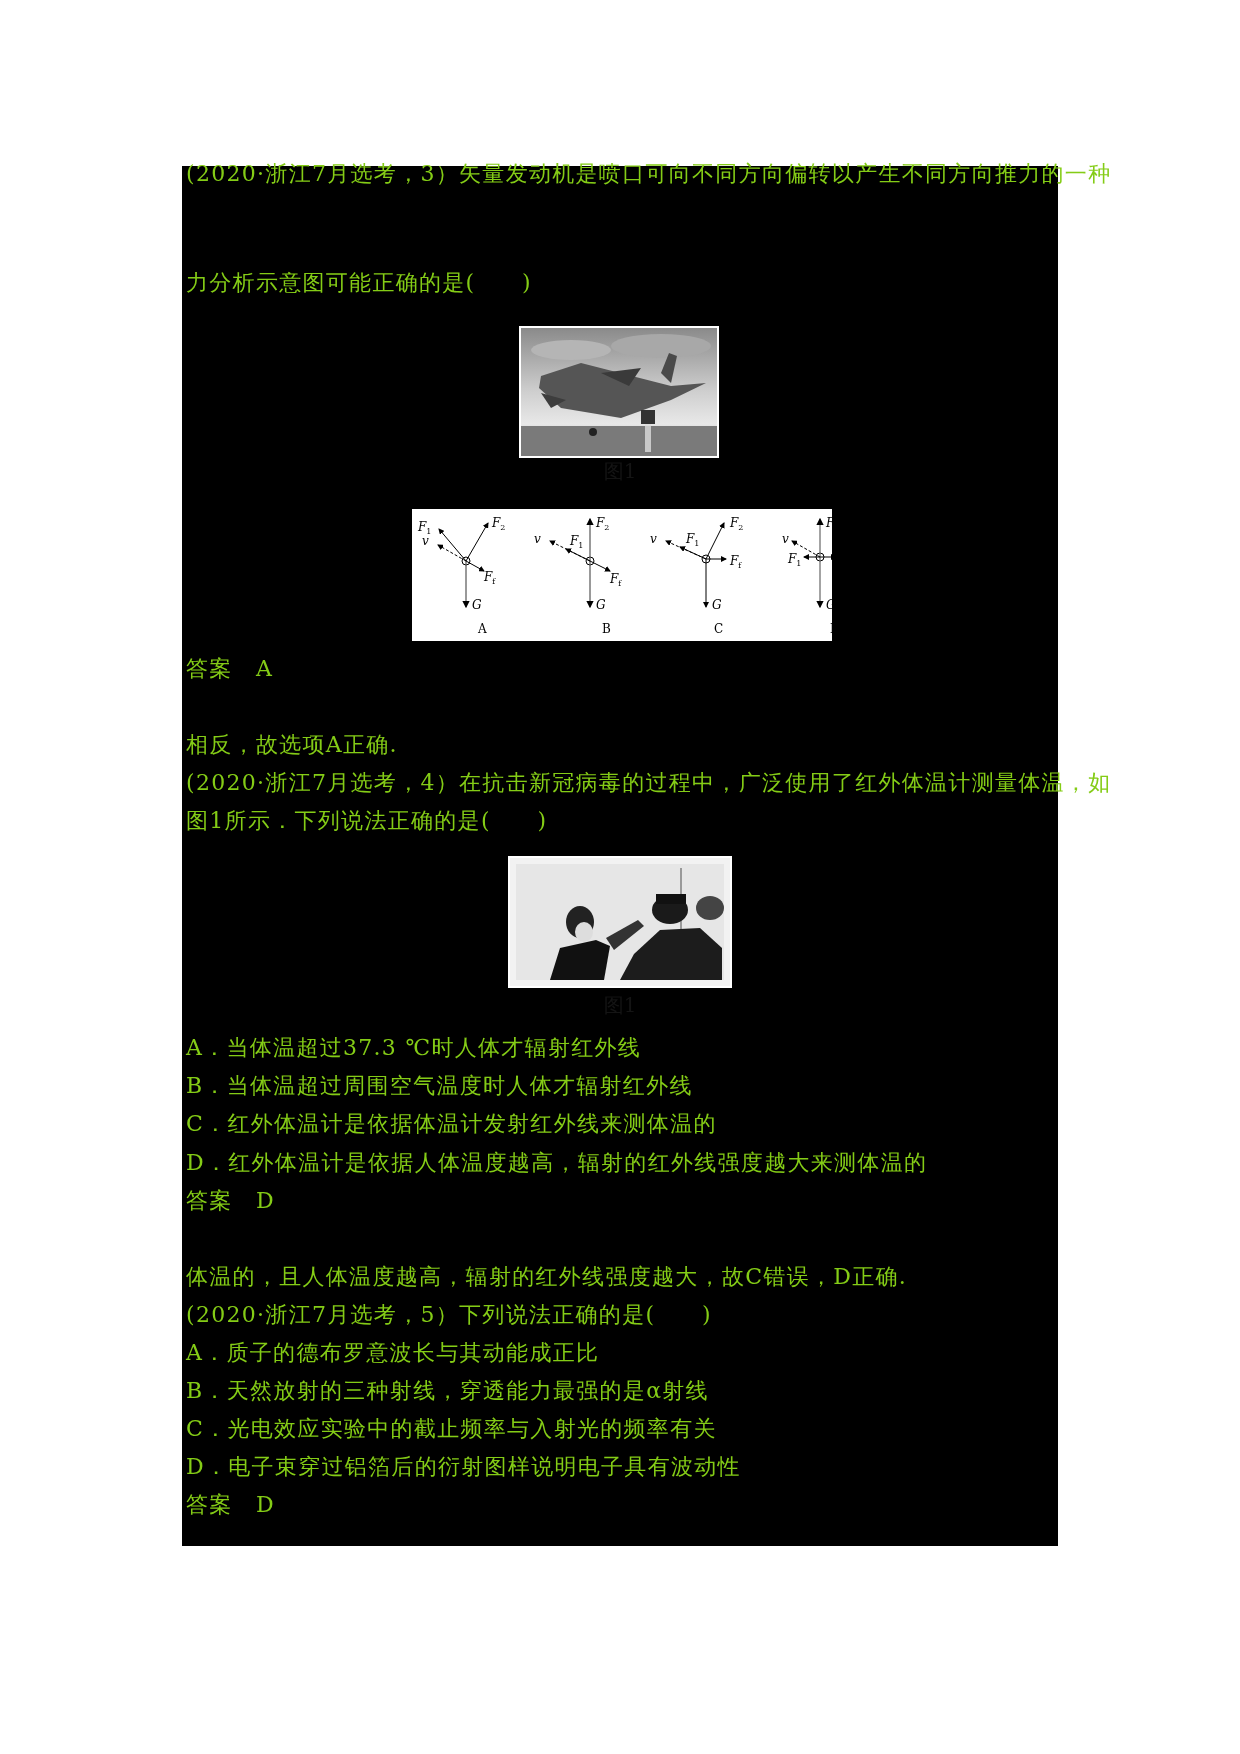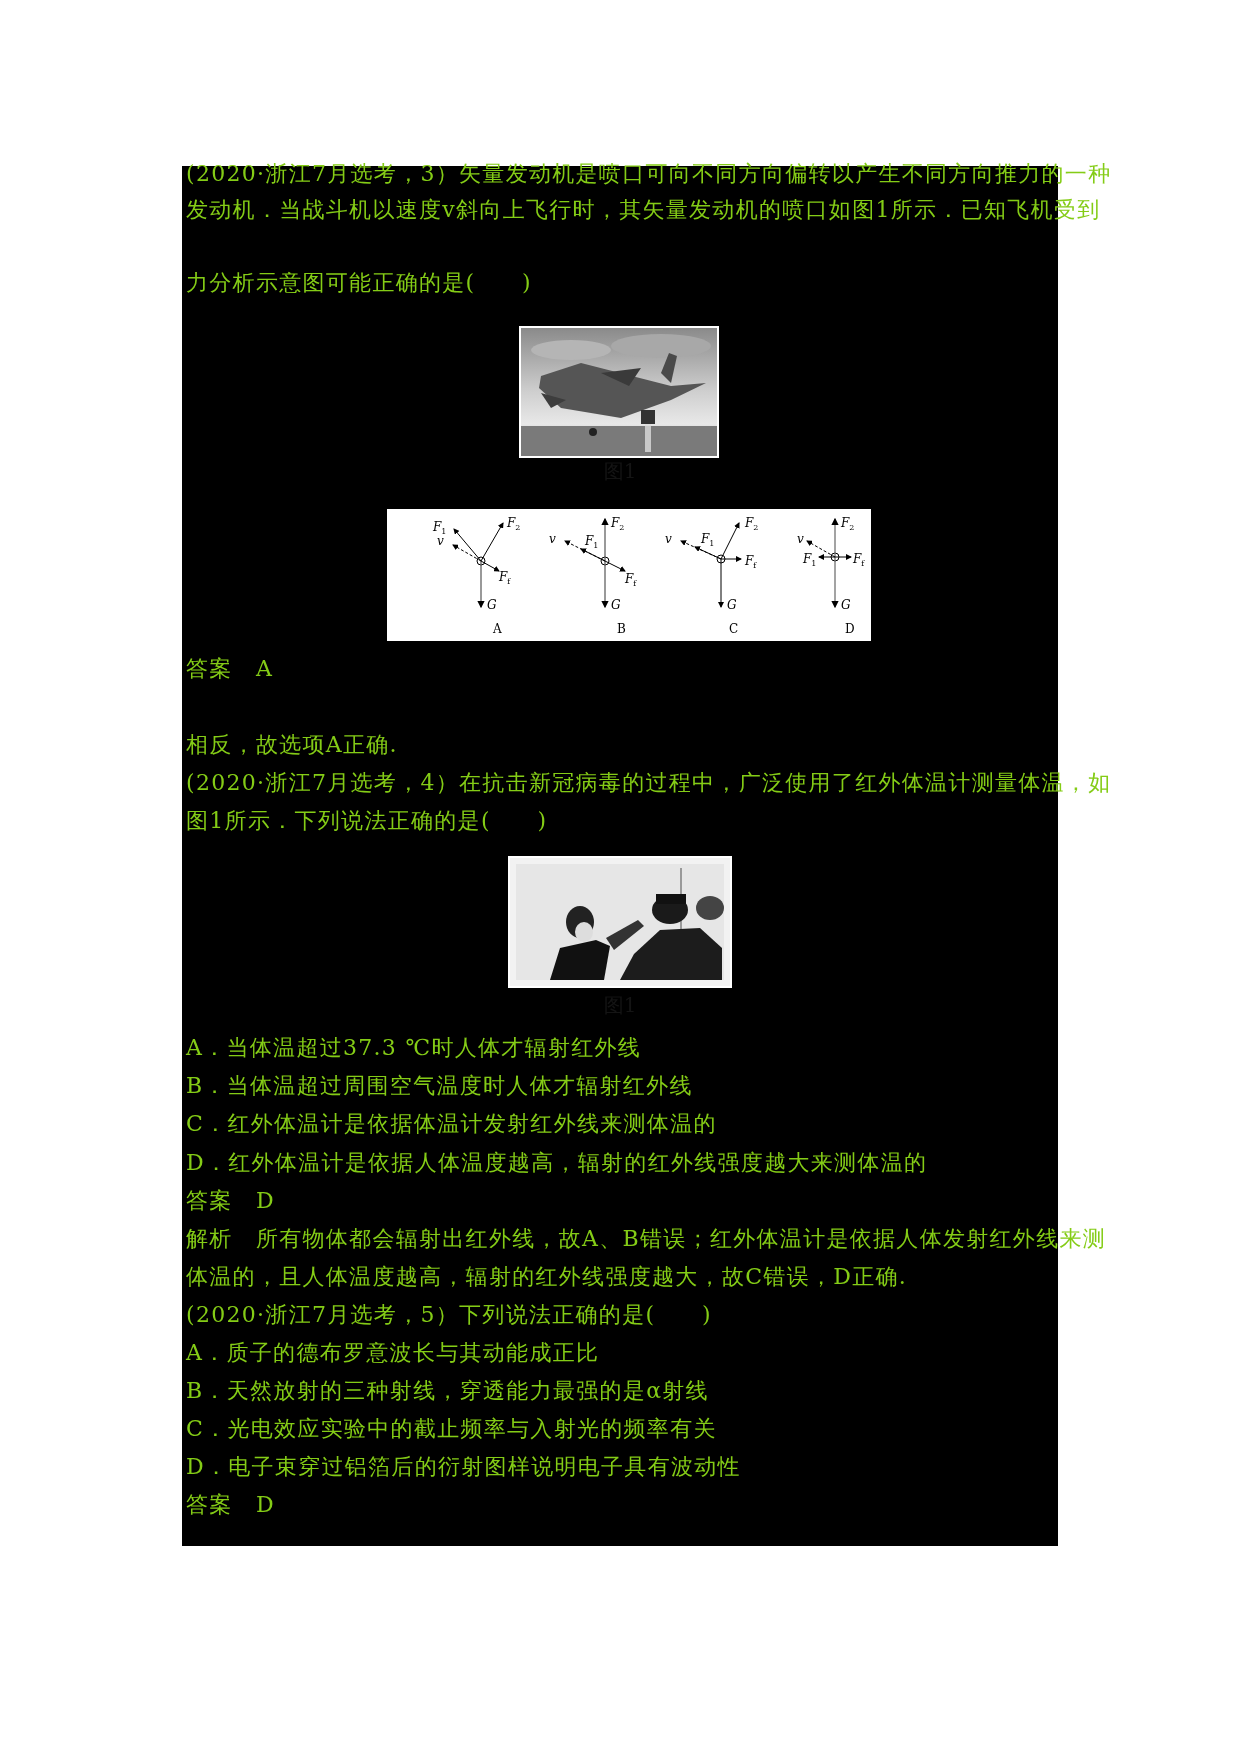--- a/index.html
+++ b/index.html
@@ -10,21 +10,20 @@
   .fig{position:absolute;background:#fff;border:2px solid #fff;}
   .caption{position:absolute;left:0;right:0;text-align:center;color:#141414;font-size:20px;}
   .photo{position:absolute;}
 </style>
 </head>
 <body>
 
 <div class="page">
 
   <div class="line just" style="top:-6px">(2020·浙江7月选考，3）矢量发动机是喷口可向不同方向偏转以产生不同方向推力的一种</div>
-  <div class="line just" style="top:30px">发动机．当战斗机以速度v斜向上飞行时，其矢量发动机的喷口如图1所示．已知飞机受到</div>
   <div class="line" style="top:103px">力分析示意图可能正确的是(　　)</div>
 
   <div class="fig" style="left:337px;top:160px;width:196px;height:128px;">
     <svg class="photo" width="196" height="128" viewBox="0 0 196 128">
       <defs>
         <linearGradient id="sky" x1="0" y1="0" x2="0" y2="1">
           <stop offset="0" stop-color="#8a8a8a"></stop>
             <stop offset="0.5" stop-color="#cfcfcf"></stop>
             <stop offset="0.75" stop-color="#e8e8e8"></stop>
             <stop offset="1" stop-color="#9a9a9a"></stop>
@@ -38,21 +37,21 @@
       <polygon points="80,45 120,40 108,58" fill="#3a3a3a"></polygon>
       <polygon points="140,45 148,25 156,28 150,55" fill="#4a4a4a"></polygon>
       <polygon points="20,65 45,72 30,80" fill="#3d3d3d"></polygon>
       <circle cx="72" cy="104" r="4" fill="#222"></circle>
       <rect x="120" y="82" width="14" height="14" fill="#333"></rect>
       <rect x="124" y="96" width="6" height="28" fill="#ddd" opacity="0.8"></rect>
     </svg>
   </div>
   <div class="caption" style="top:292px;">图1</div>
 
-  <div class="fig" style="left:205px;top:343px;width:484px;height:132px;border:none;text-align:right;">
+  <div class="fig" style="left:230px;top:343px;width:420px;height:132px;border:none;">
     <svg width="444" height="132" viewBox="0 0 444 132" font-family="DejaVu Serif, serif" font-size="12">
       <defs>
         <marker id="ah" markerWidth="6" markerHeight="6" refX="5" refY="3" orient="auto">
             <path d="M0,0 L6,3 L0,6 z" fill="#000"></path>
           </marker>
       </defs>
 
       <g>
         <circle cx="54" cy="52" r="4" fill="none" stroke="#000"></circle>
         <line x1="54" y1="52" x2="54" y2="98" stroke="#555" stroke-width="1.2" marker-end="url(#ah)"></line>
@@ -136,21 +135,20 @@
       <ellipse cx="200" cy="50" rx="14" ry="12" fill="#444"></ellipse>
     </svg>
   </div>
   <div class="caption" style="top:826px;">图1</div>
 
   <div class="line" style="top:868px">A．当体温超过37.3 ℃时人体才辐射红外线</div>
   <div class="line" style="top:906px">B．当体温超过周围空气温度时人体才辐射红外线</div>
   <div class="line" style="top:944px">C．红外体温计是依据体温计发射红外线来测体温的</div>
   <div class="line" style="top:983px">D．红外体温计是依据人体温度越高，辐射的红外线强度越大来测体温的</div>
   <div class="line" style="top:1021px">答案　D</div>
-  <div class="line just" style="top:1059px">解析　所有物体都会辐射出红外线，故A、B错误；红外体温计是依据人体发射红外线来测</div>
   <div class="line" style="top:1097px">体温的，且人体温度越高，辐射的红外线强度越大，故C错误，D正确.</div>
 
   <div class="line" style="top:1135px">(2020·浙江7月选考，5）下列说法正确的是(　　)</div>
   <div class="line" style="top:1173px">A．质子的德布罗意波长与其动能成正比</div>
   <div class="line" style="top:1211px">B．天然放射的三种射线，穿透能力最强的是α射线</div>
   <div class="line" style="top:1249px">C．光电效应实验中的截止频率与入射光的频率有关</div>
   <div class="line" style="top:1287px">D．电子束穿过铝箔后的衍射图样说明电子具有波动性</div>
   <div class="line" style="top:1325px">答案　D</div>
 </div>
 

